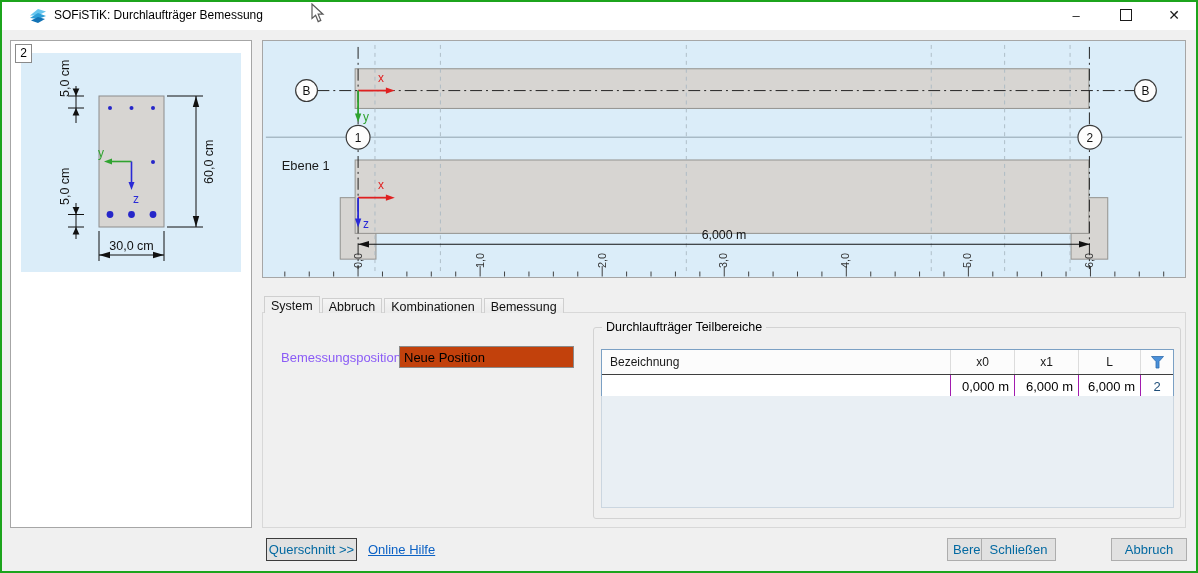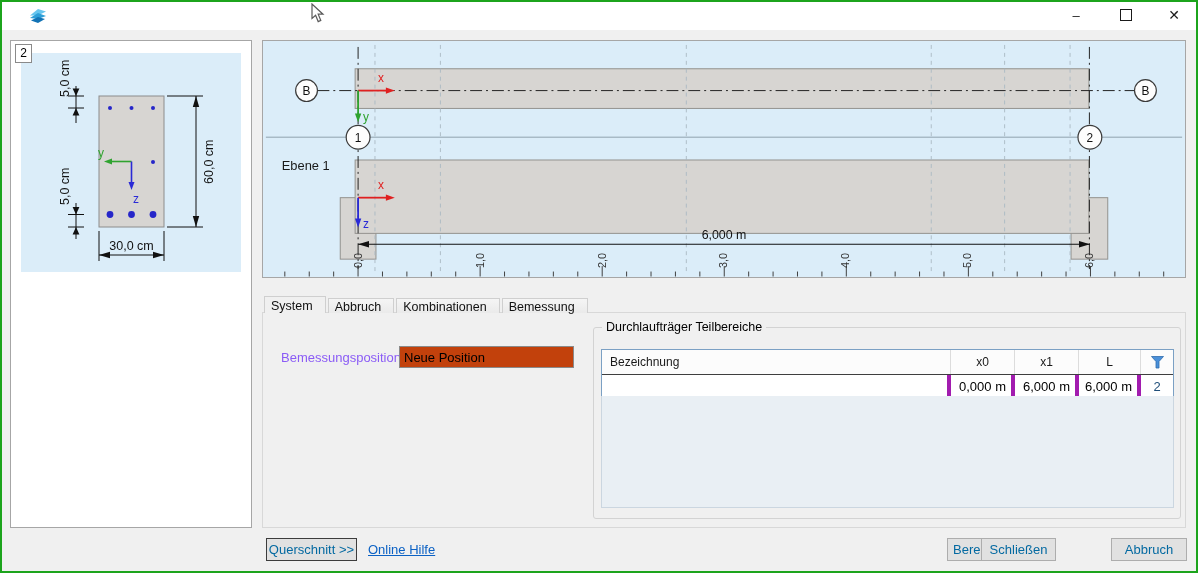--- a/index.html
+++ b/index.html
@@ -22,41 +22,41 @@
   .badge { position:absolute; left:4px; top:3px; width:15px; height:17px; background:#FFFFFF; border:1px solid #8A8A8A; font-size:12px; text-align:center; line-height:17px; z-index:2; box-sizing:content-box; }
   .section-blue { position:absolute; left:10px; top:12px; width:220px; height:219px; background:#DBEDF9; }
 
   
   .beam-panel { position:absolute; left:262px; top:40px; width:924px; height:238px; background:#DBEDF9; border:1px solid #A6A6A6; box-sizing:border-box; }
   .beam-panel svg { display:block; }
   svg text { font-family:"Liberation Sans",sans-serif; }
 
   
   .tabbar { position:absolute; left:264px; top:296px; height:17px; display:flex; gap:2px; z-index:3; }
-  .tab { font-size:12.5px; color:#111; padding:1px 12px 0 6px; background:linear-gradient(#F5F5F5,#EAEAEA); border:1px solid #CFCFCF; border-bottom:none; margin-top:2px; display:flex; align-items:center; cursor:default; }
+  .tab { font-size:12.5px; color:#111; padding:1px 6px 0 6px; background:linear-gradient(#F5F5F5,#EAEAEA); border:1px solid #CFCFCF; border-bottom:none; margin-top:2px; display:flex; align-items:center; cursor:default; }
   .tab.active { background:#F0F0F0; margin-top:0; z-index:4; position:relative; }
 
   .tab-page { position:absolute; left:262px; top:312px; width:924px; height:216px; background:#F0F0F0; border:1px solid #D8D8D8; box-sizing:border-box; z-index:1; }
   .lbl { position:absolute; font-size:13px; color:#8b5cf6; white-space:nowrap; }
   .field { position:absolute; left:136px; top:33px; width:175px; height:22px; border:1px solid #8A8A8A; background:#c2410c; font-size:13px; font-family:inherit; padding:0 4px; box-sizing:border-box; }
 
   .group { position:absolute; border:1px solid #D3D3D3; border-radius:3px; box-sizing:border-box; }
   .group-title { position:absolute; top:-8px; left:8px; background:#F0F0F0; padding:0 4px; font-size:12.5px; color:#000; white-space:nowrap; }
   .grp-datenquelle { left:10px; top:81px; width:306px; height:123px; }
   .grp-teilbereiche { left:330px; top:14px; width:588px; height:192px; }
 
   
   .tbl { position:absolute; left:7px; top:21px; width:573px; border:1px solid #7BA0C4; background:#fff; box-sizing:border-box; }
   .tbl-head { display:flex; height:24px; background:#FCFCFC; }
   .th { box-sizing:border-box; border-right:1px solid #DCDCDC; height:100%; display:flex; align-items:center; font-size:12px; color:#1A1A1A; }
   .th.c, .td.c { justify-content:center; }
   .w-bez { width:349px; } .w-num { width:64px; } .w-l { width:62px; } .w-f { width:32px; border-right:none; }
   .th.w-bez { padding-left:8px; box-sizing:border-box; }
   .tbl-row { display:flex; height:22px; background:#fff; border-top:1px solid #3F3F3F; }
-  .td { box-sizing:border-box; border-right:4px solid #a21caf; display:flex; align-items:center; font-size:13px; color:#000; }
+  .td { box-sizing:border-box; border-right:1px solid #a21caf; display:flex; align-items:center; font-size:13px; color:#000; }
   .td.num { justify-content:flex-end; padding-right:5px; }
   .td.w-f { border-right:none; color:#1F4E79; }
   .tbl-rest { position:absolute; left:7px; top:68px; width:573px; height:112px; background:#E9EFF4; border:1px solid #CBD6E0; border-top:none; box-sizing:border-box; }
 
   
   .btn { position:absolute; top:538px; height:23px; background:#E1E1E1; border:1px solid #ADADAD; font-size:13px; font-family:inherit; color:#0369a1; padding:0; cursor:default; }
   .btn.querschnitt { left:266px; width:91px; border-color:#3C3C3C; }
   .btn.berechnen { left:947px; width:75px; }
   .btn.schliessen { left:981px; width:75px; }
   .btn.abbruch { left:1111px; width:76px; }
@@ -69,20 +69,21 @@
   <div class="green-frame"></div>
 
   <div class="titlebar">
     <span class="app-icon">
       <svg width="20" height="18" viewBox="0 0 20 18">
         <path d="M2 8.5 L10 2 L18 4.5 L10 8.5 Z" fill="#66C5EE"></path>
         <path d="M2 11 L10 6 L18 9 L10 12 Z" fill="#2D9FD8"></path>
         <path d="M3 13.5 L10 10 L17 12 L10 16 Z" fill="#1273B5"></path>
       </svg>
     </span>
+    <span class="title-text">SOFiSTiK: Durchlaufträger Bemessung</span>
     <span class="cursor">
       <svg width="15" height="21" viewBox="0 0 15 21">
         <polygon points="1,1 1,15.5 4.6,12.3 7.2,18.6 9.8,17.4 7.2,11.2 12,11.2" fill="#FDFDFD" stroke="#5A5A5A" stroke-width="1.2"></polygon>
       </svg>
     </span>
     <div class="win-btn min">
       <span>–</span>
     </div>
     <div class="win-btn max">
       <span class="max-glyph"></span>

